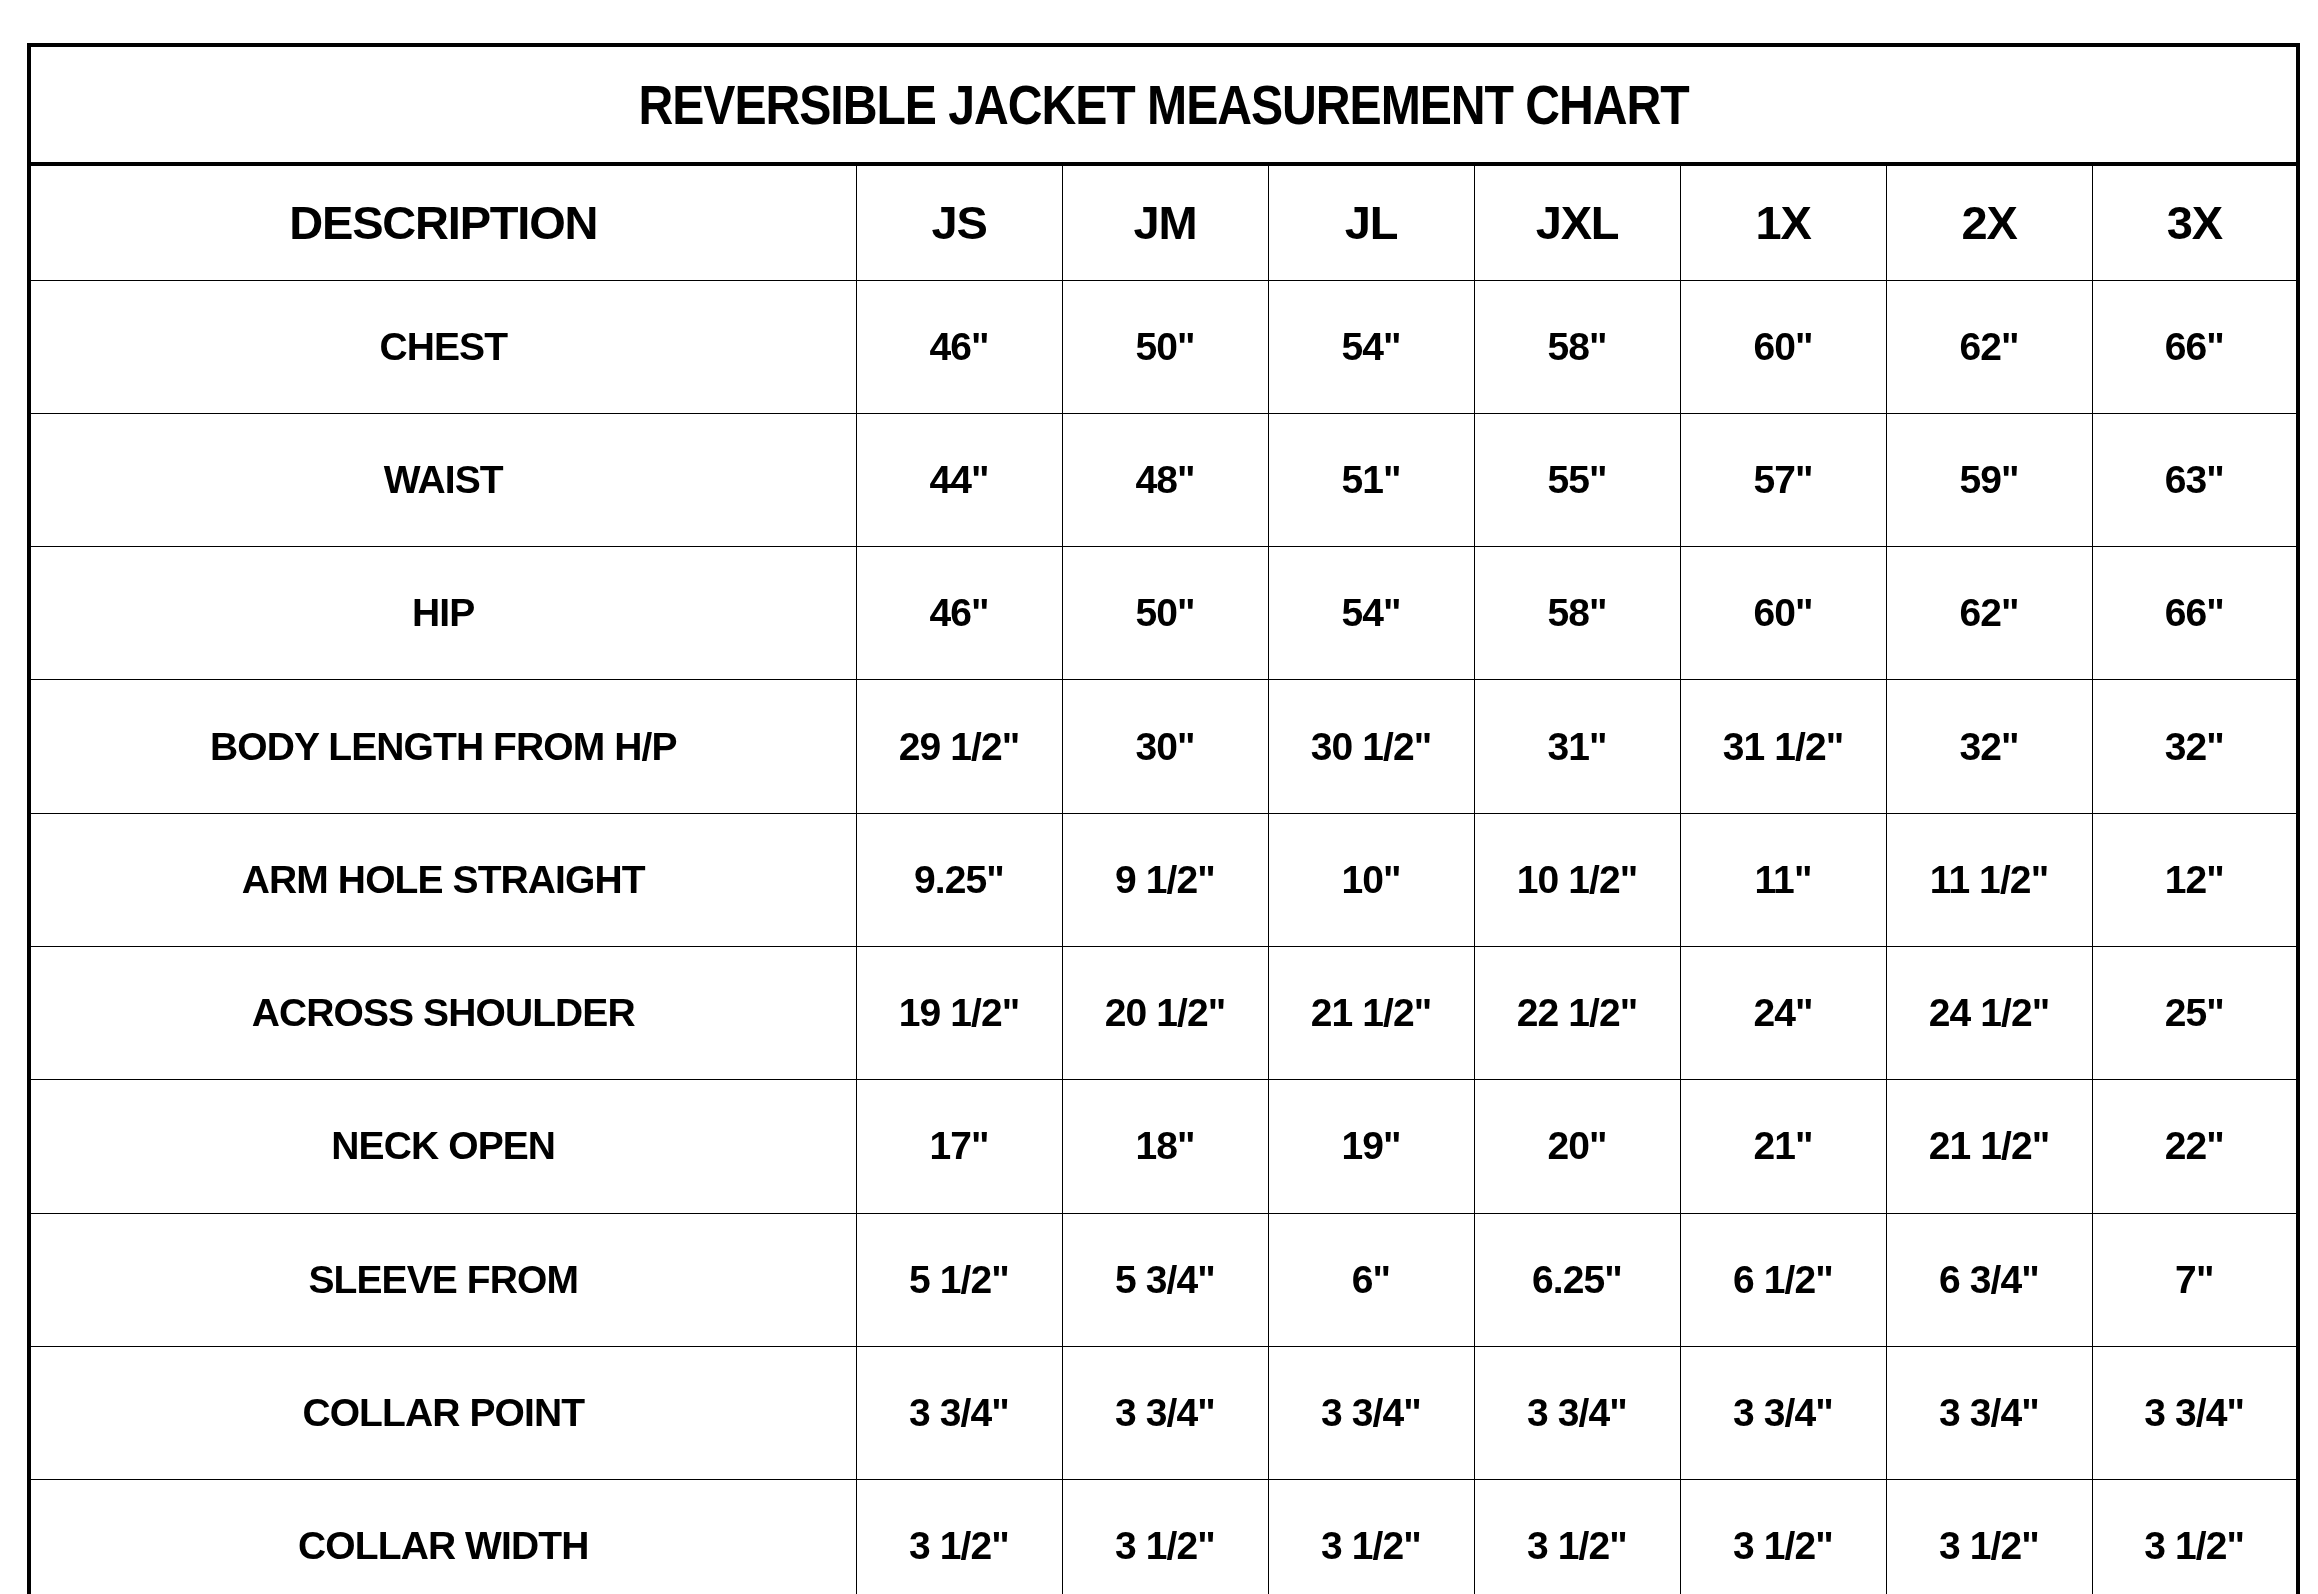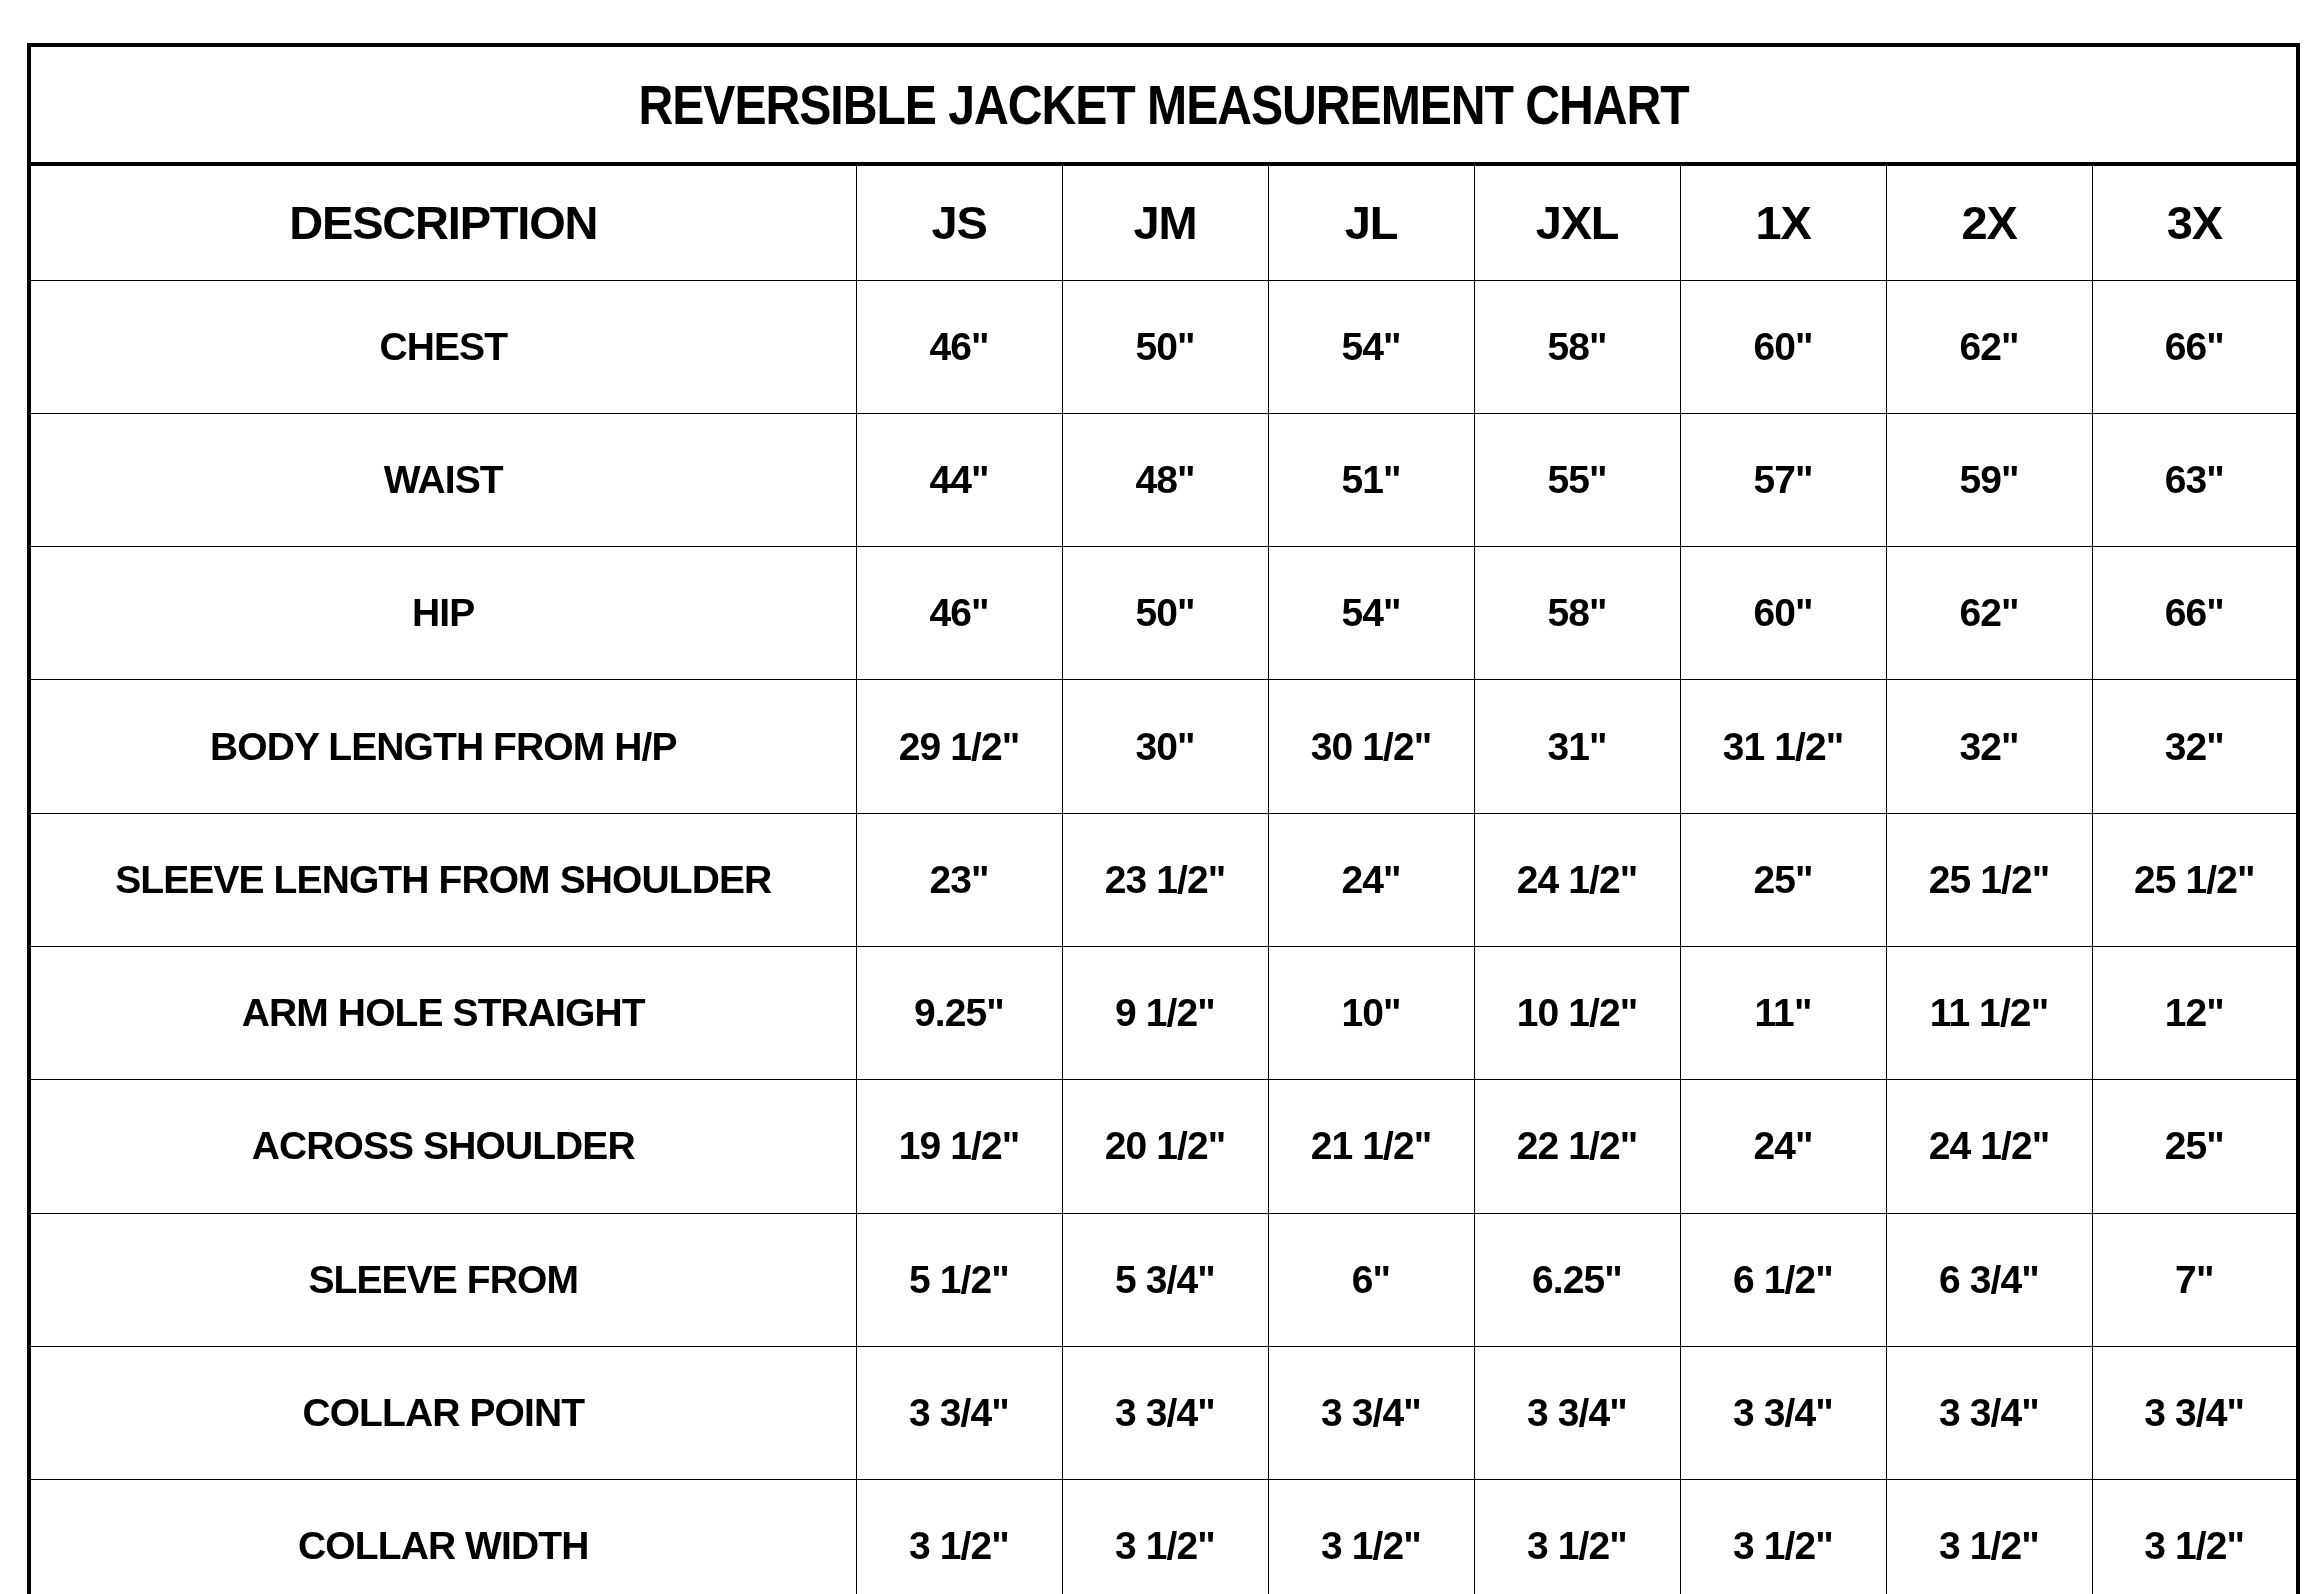--- a/index.html
+++ b/index.html
@@ -130,50 +130,50 @@
         <td>BODY LENGTH FROM H/P</td>
         <td>29 1/2"</td>
         <td>30"</td>
         <td>30 1/2"</td>
         <td>31"</td>
         <td>31 1/2"</td>
         <td>32"</td>
         <td>32"</td>
       </tr>
       <tr>
-        <td>SLEEVE LENGTH FROM SHOULDER</td>
-        <td>23"</td>
-        <td>23 1/2"</td>
-        <td>24"</td>
-        <td>24 1/2"</td>
-        <td>25"</td>
-        <td>25 1/2"</td>
-        <td>25 1/2"</td>
-      </tr>
-      <tr>
         <td>ARM HOLE STRAIGHT</td>
         <td>9.25"</td>
         <td>9 1/2"</td>
         <td>10"</td>
         <td>10 1/2"</td>
         <td>11"</td>
         <td>11 1/2"</td>
         <td>12"</td>
       </tr>
       <tr>
         <td>ACROSS SHOULDER</td>
         <td>19 1/2"</td>
         <td>20 1/2"</td>
         <td>21 1/2"</td>
         <td>22 1/2"</td>
         <td>24"</td>
         <td>24 1/2"</td>
         <td>25"</td>
       </tr>
       <tr>
+        <td>NECK OPEN</td>
+        <td>17"</td>
+        <td>18"</td>
+        <td>19"</td>
+        <td>20"</td>
+        <td>21"</td>
+        <td>21 1/2"</td>
+        <td>22"</td>
+      </tr>
+      <tr>
         <td>SLEEVE FROM</td>
         <td>5 1/2"</td>
         <td>5 3/4"</td>
         <td>6"</td>
         <td>6.25"</td>
         <td>6 1/2"</td>
         <td>6 3/4"</td>
         <td>7"</td>
       </tr>
       <tr>

